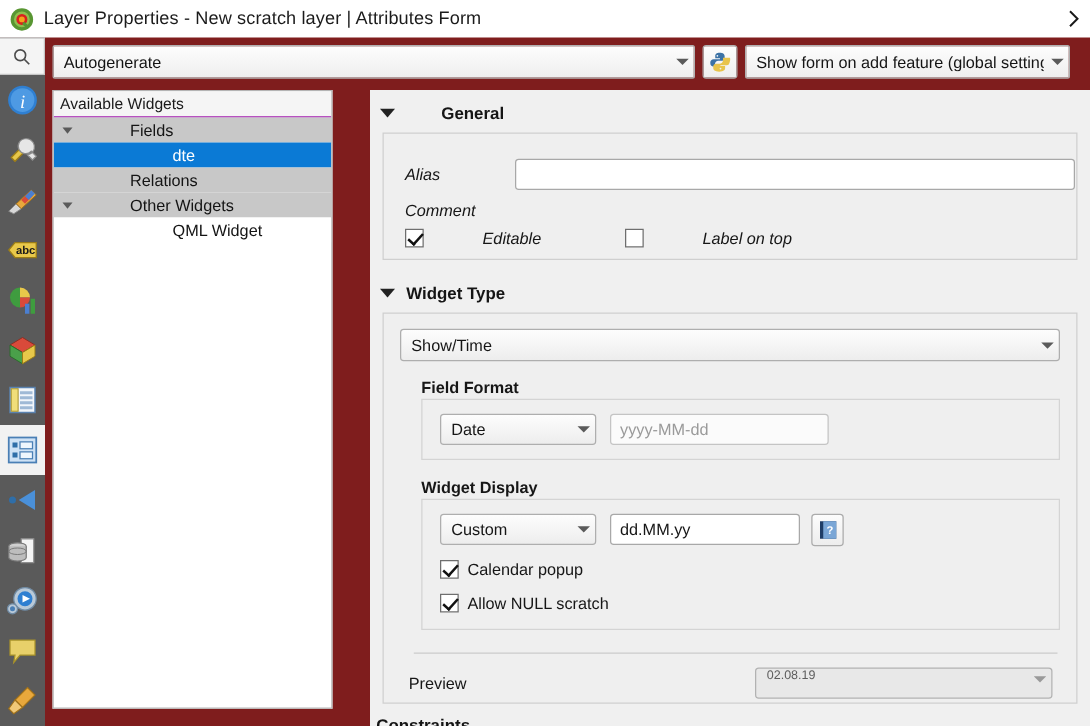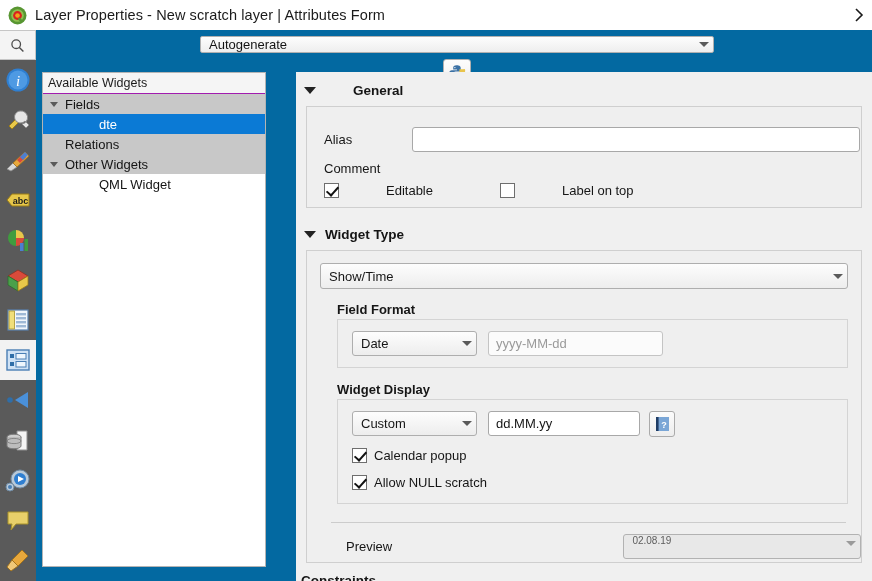--- a/index.html
+++ b/index.html
@@ -10,21 +10,21 @@
     background: #ffffff;
     font-family: "Liberation Sans", sans-serif;
     font-size: 13px;
     color: #1a1a1a;
   }
 
   #app {
     position: relative;
     width: 872px;
     height: 581px;
-    background: #0369a1;
+    background: #7f1d1d;
     overflow: hidden;
   }
 
   
   #titlebar {
     position: absolute;
     left: 0; top: 0;
     width: 872px; height: 30px;
     background: #ffffff;
     display: flex;
@@ -106,33 +106,32 @@
   }
   .tree-row.group { background: #c8c8c8; }
   .tree-row.selected { background: #0b7ad5; color: #ffffff; }
   .tree-row.plain { background: #ffffff; }
   .tw {
     width: 22px;
     flex: 0 0 22px;
     display: flex; align-items: center; justify-content: center;
   }
   .tw svg { display:block; }
-  .tree-label { white-space: nowrap; }
+  .tree-label { white-space: nowrap; margin-left: 39px; }
   .indent-2 { padding-left: 56px; }
 
   
   #combo-row {
     position: absolute;
     left: 42px; top: 36px;
     height: 27px;
     width: 830px;
     display: flex;
     align-items: center;
     gap: 6px;
-    flex-direction: column;
   }
   .qcombo {
     height: 27px;
     background: linear-gradient(#fdfdfd, #eeeeee);
     border: 1px solid #b0b0b0;
     border-radius: 2px;
     display: flex;
     align-items: center;
     padding: 0 4px 0 8px;
     font-size: 13px;
@@ -481,21 +480,21 @@
     </div>
   </div>
 
   <div id="content">
 
     <div class="section-head" style="margin:8px 0 0 5px;gap:28px;">
       <span class="tri"></span>
       <span>General</span>
     </div>
 
-    <div class="panel-box" style="margin:6px 10px 0 10px; height:102px; position:relative;">
+    <div class="panel-box" style="margin:6px 10px 0 10px; height:102px; position:relative;font-style:italic;">
 
       <div class="row" style="position:absolute; left:17px; top:20px;">
         <span class="lbl" style="width:88px;">Alias</span>
         <span class="qline" style="width:448px;"></span>
       </div>
 
       <div style="position:absolute; left:17px; top:54px;">
         <span class="lbl">Comment</span>
       </div>
 
@@ -554,21 +553,21 @@
         </div>
 
         <div class="row" style="position:absolute; left:14px; top:75px;">
           <span class="cbox checked"></span>
           <span class="cbox-label">Allow NULL scratch</span>
         </div>
       </div>
 
       <div class="hrule" style="position:absolute; left:24px; top:271px; width:515px;"></div>
 
-      <div class="row" style="position:absolute; left:39px; top:283px; width:515px;gap:40px;">
+      <div class="row" style="position:absolute; left:20px; top:283px; width:515px;gap:40px;">
         <span class="lbl" style="width:258px;">Preview</span>
         <span class="preview-combo" style="width:257px;">
           <span class="cval">02.08.19</span>
           <span class="arrow-dn dim"></span>
         </span>
       </div>
     </div>
 
     <div style="margin:10px 0 0 5px; display:flex; align-items:flex-start; overflow:hidden; height:8px;">
       <span class="tri" style="margin-top:4px;"></span>

